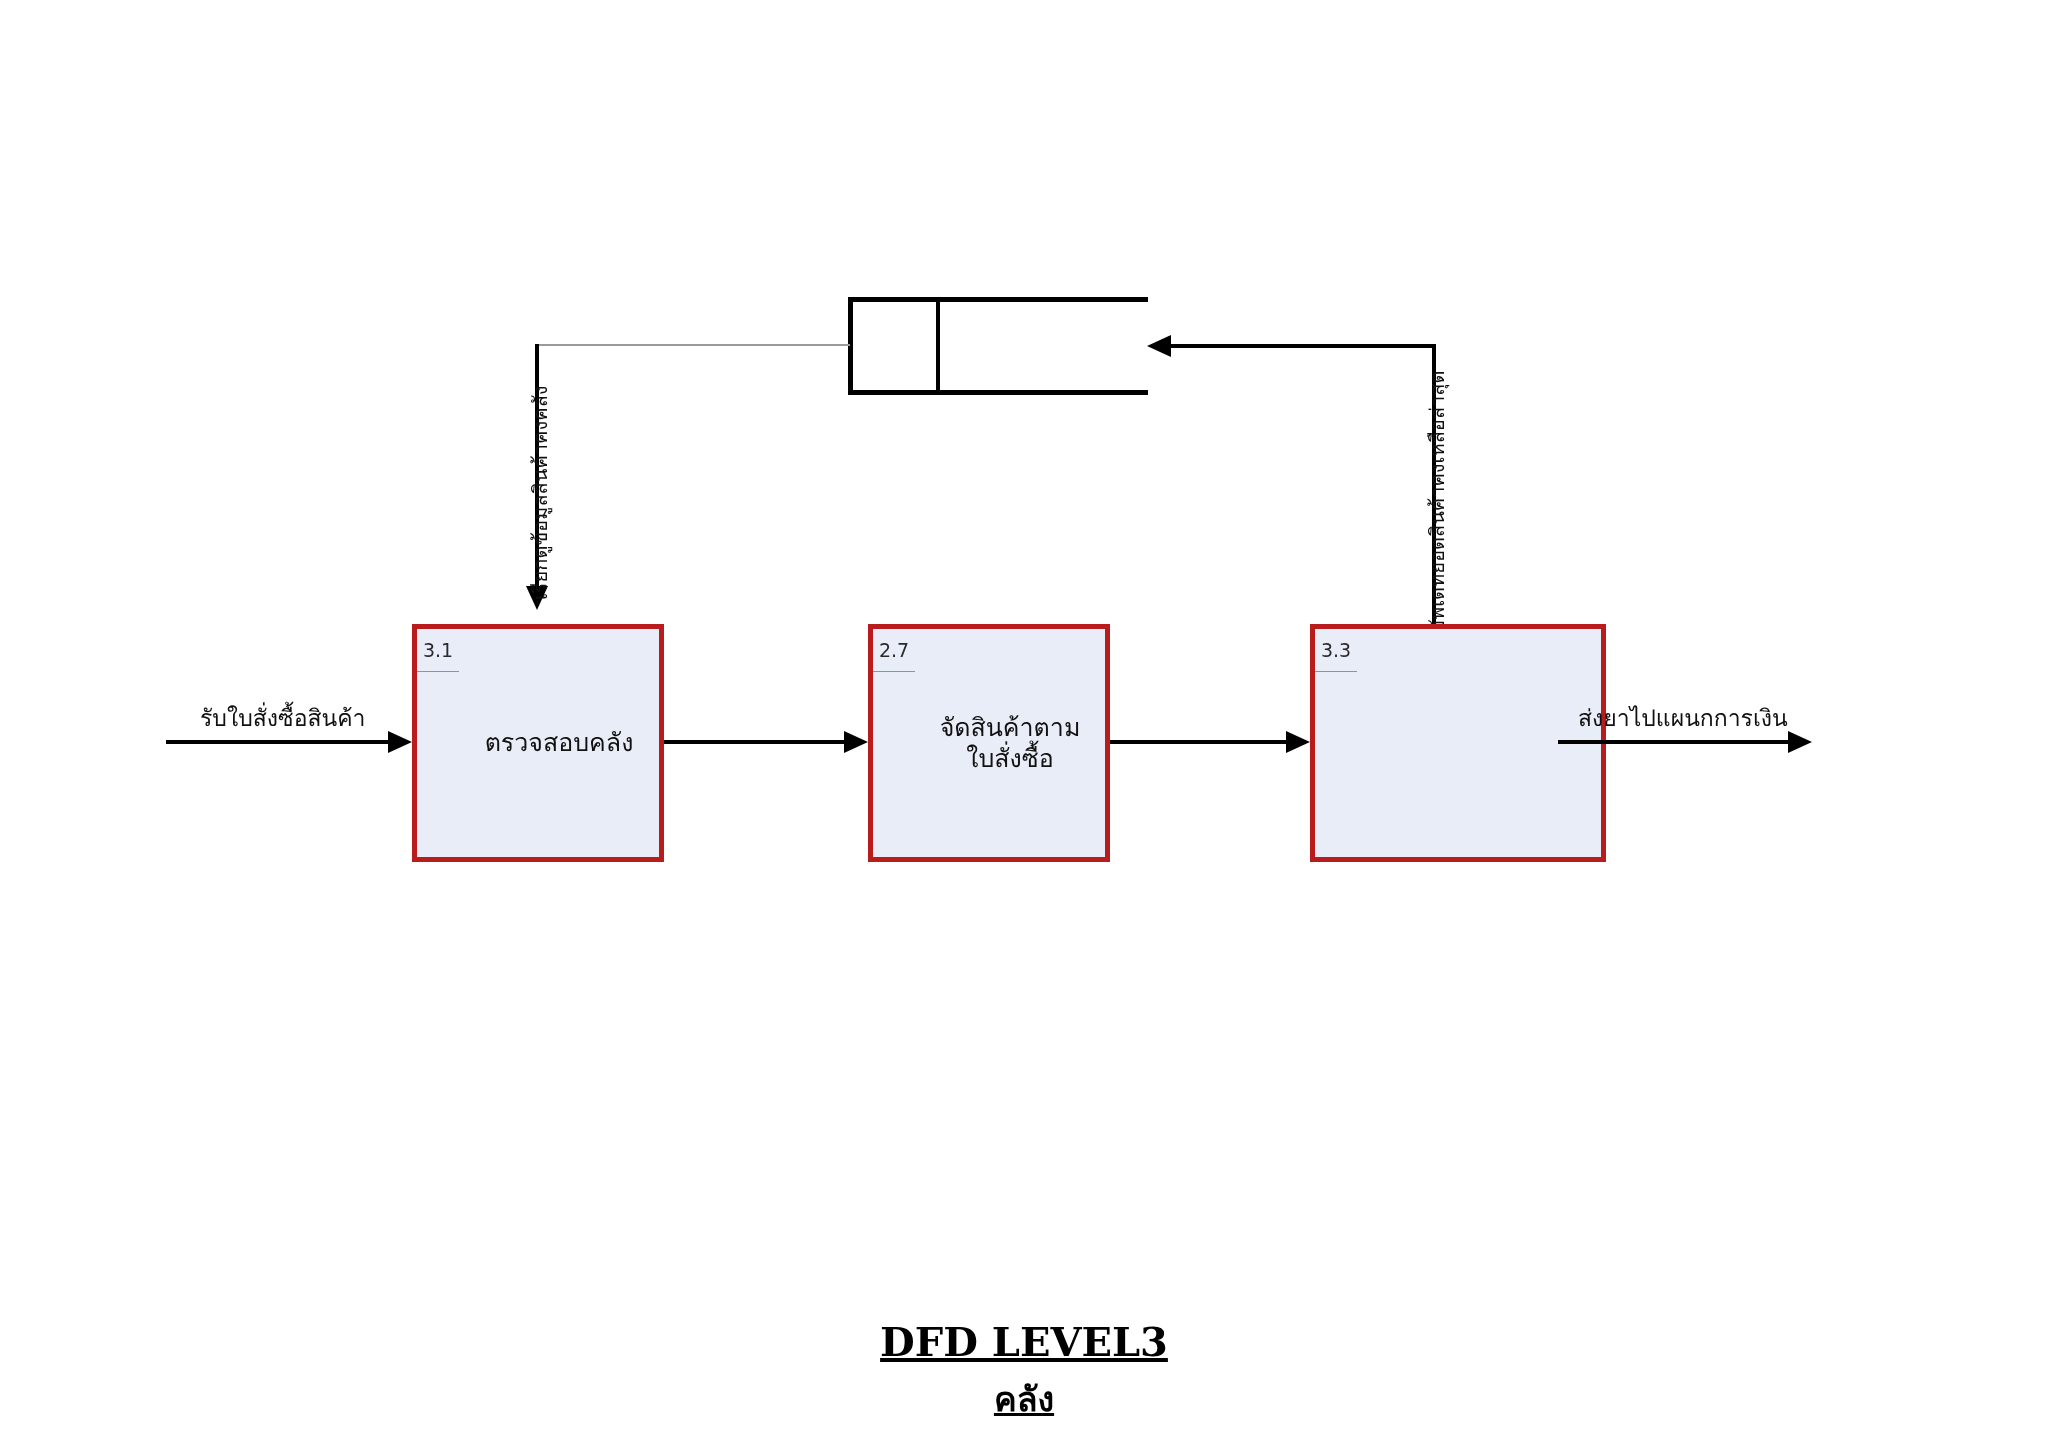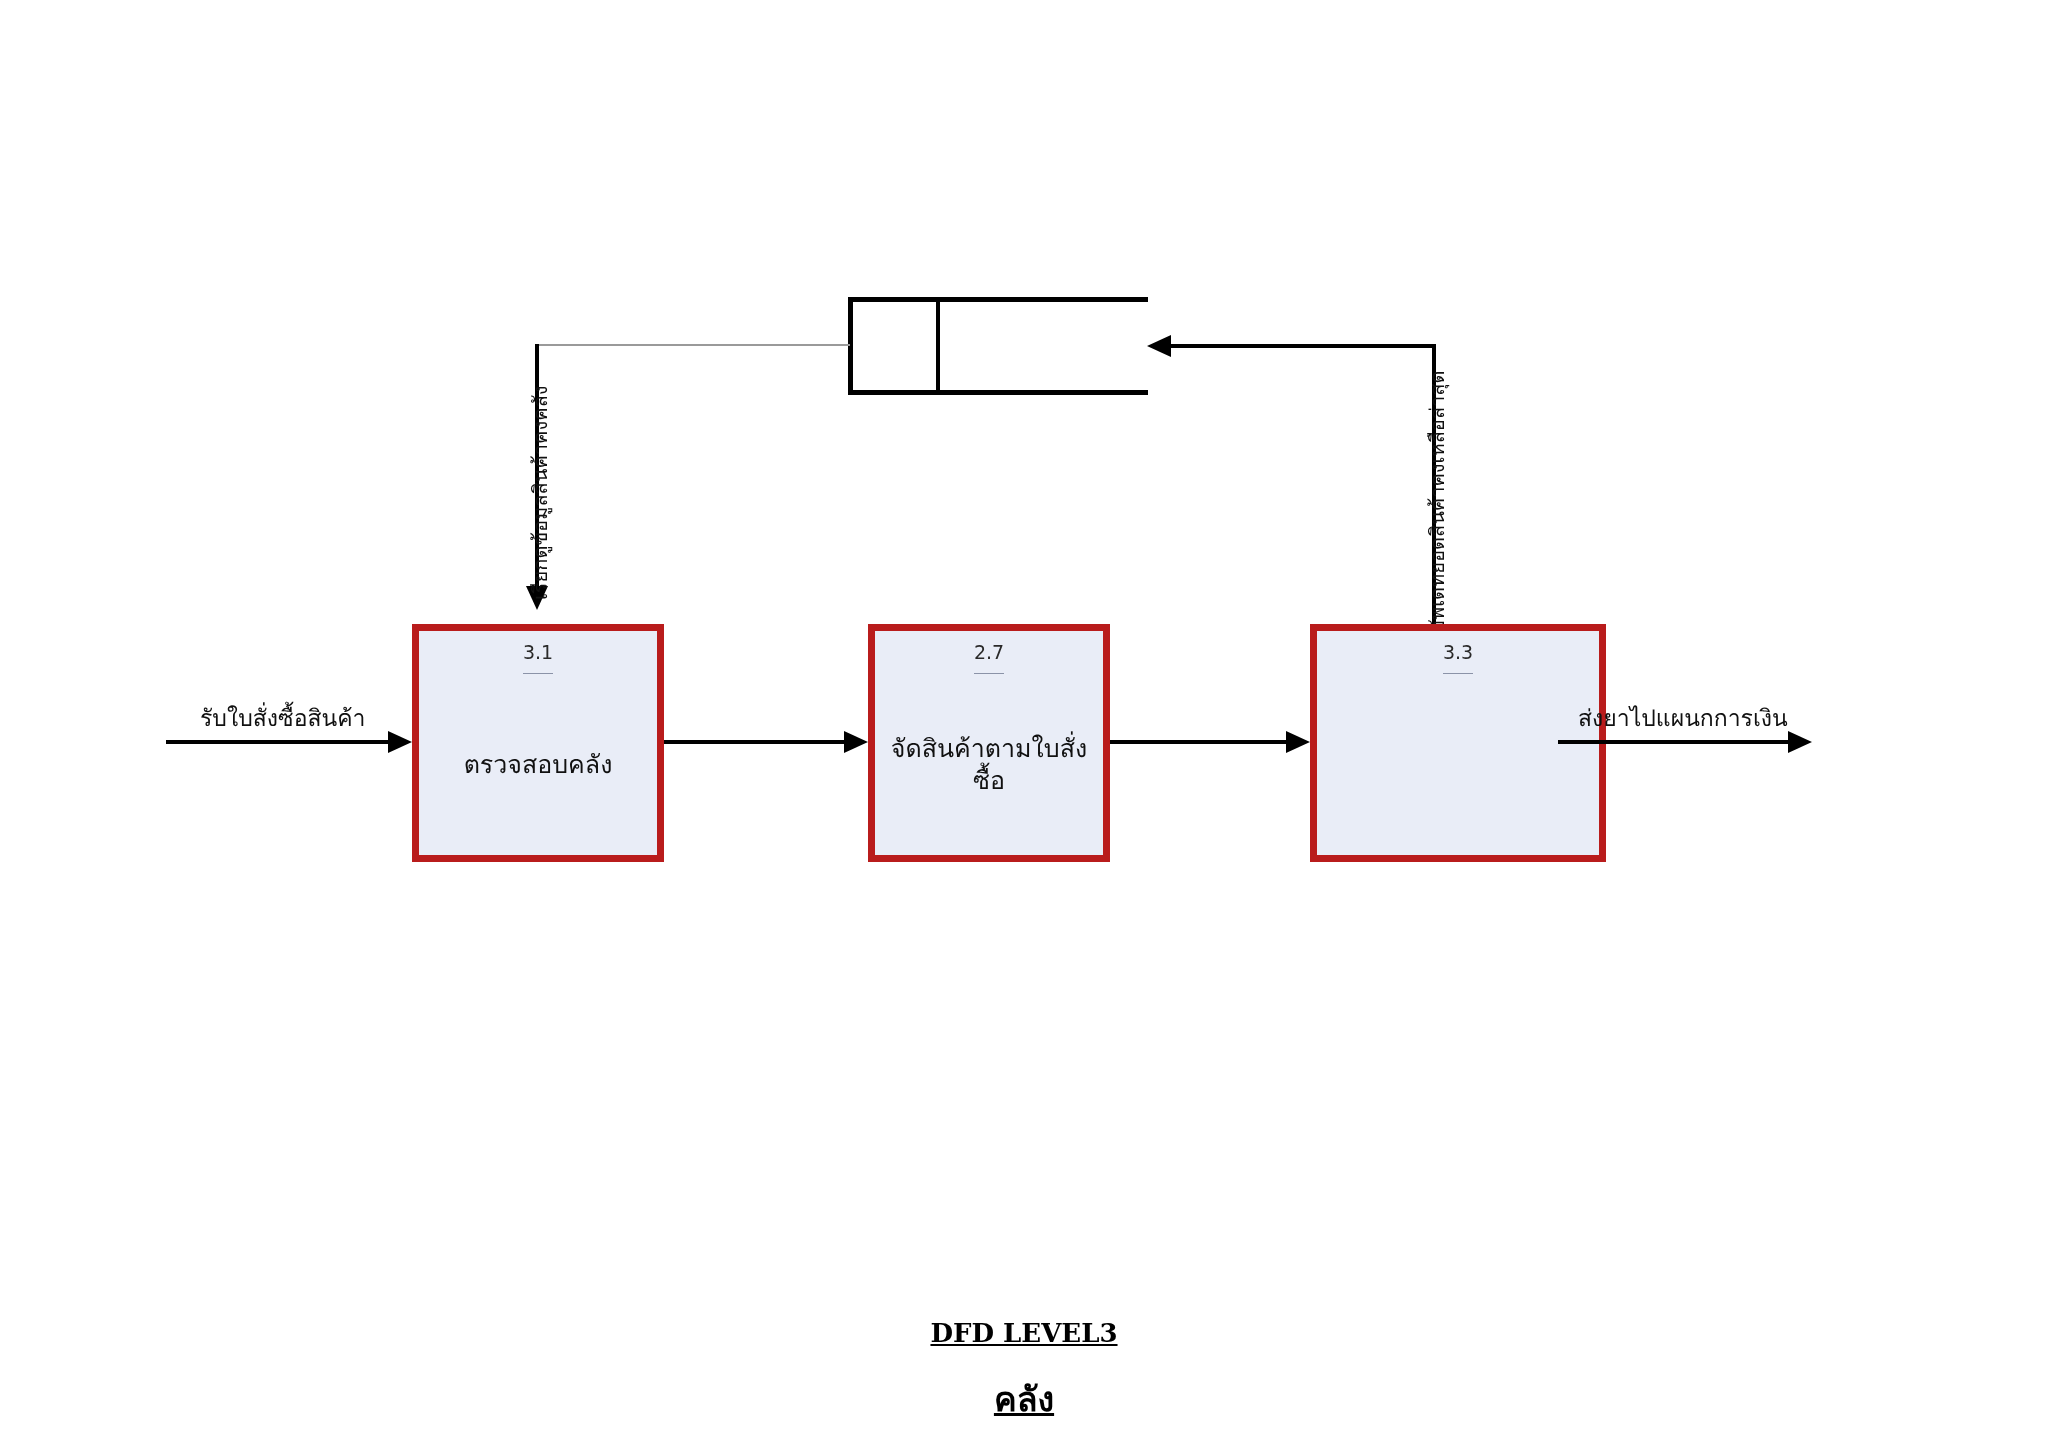--- a/index.html
+++ b/index.html
@@ -16,24 +16,23 @@
     height: 1447px;
     background: #ffffff;
     overflow: hidden;
   }
 
   
   .process {
     position: absolute;
     box-sizing: border-box;
     background: #e9edf7;
-    border: 7px solid #b91c1c;
-    display: flex;
-    flex-direction: column;
-    align-items: center;
+    border: 5px solid #b91c1c;
+    display: flex;
+    flex-direction: row;
   }
   .process .pnum {
     height: 42px;
     flex: 0 0 42px;
     border-bottom: 1px solid #8b93a8;
     display: flex;
     align-items: center;
     justify-content: center;
     font-size: 19px;
     color: #2a2a2a;
@@ -157,21 +156,21 @@
     width: 2048px;
     text-align: center;
   }
   .title-main, .title-sub {
     font-family: "DejaVu Serif", "Liberation Serif", serif;
     font-weight: bold;
     color: #000000;
     text-decoration: underline;
     display: inline-block;
   }
-  .title-main { font-size: 26px; }
+  .title-main { font-size: 40px; }
   .title-sub  { font-size: 34px; }
 </style>
 </head>
 <body>
 
 <div id="canvas">
 
   <div class="datastore" style="left:848px; top:297px; width:300px; height:98px;">
     <div class="ds-line ds-top"></div>
     <div class="ds-line ds-bottom"></div>

